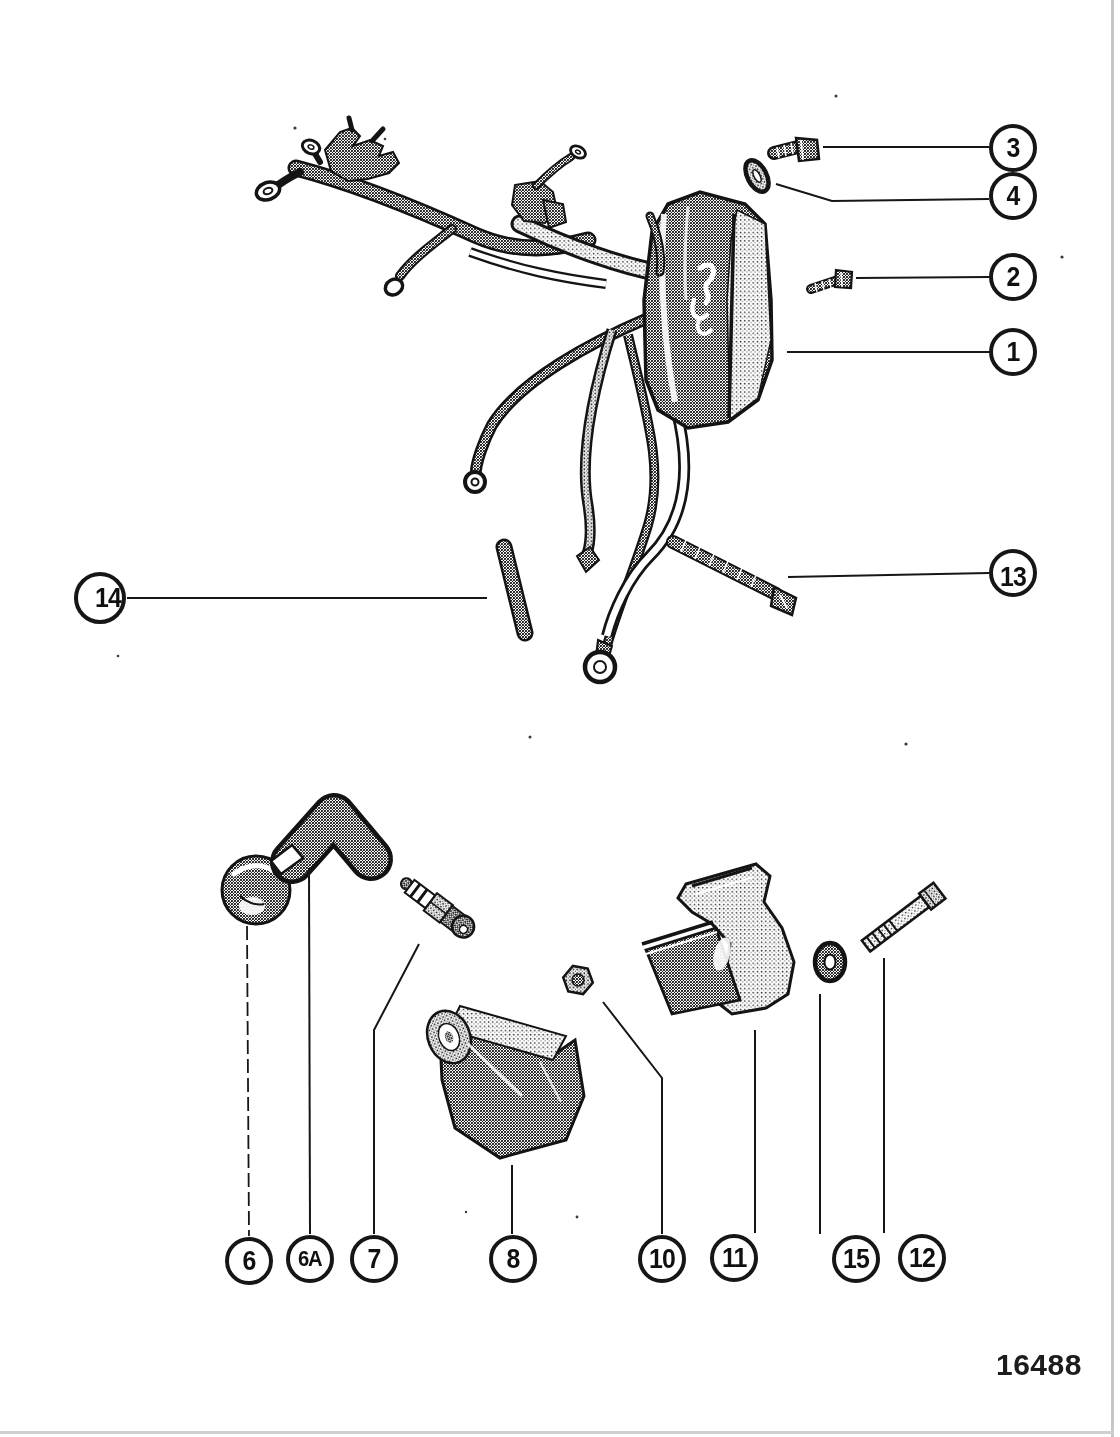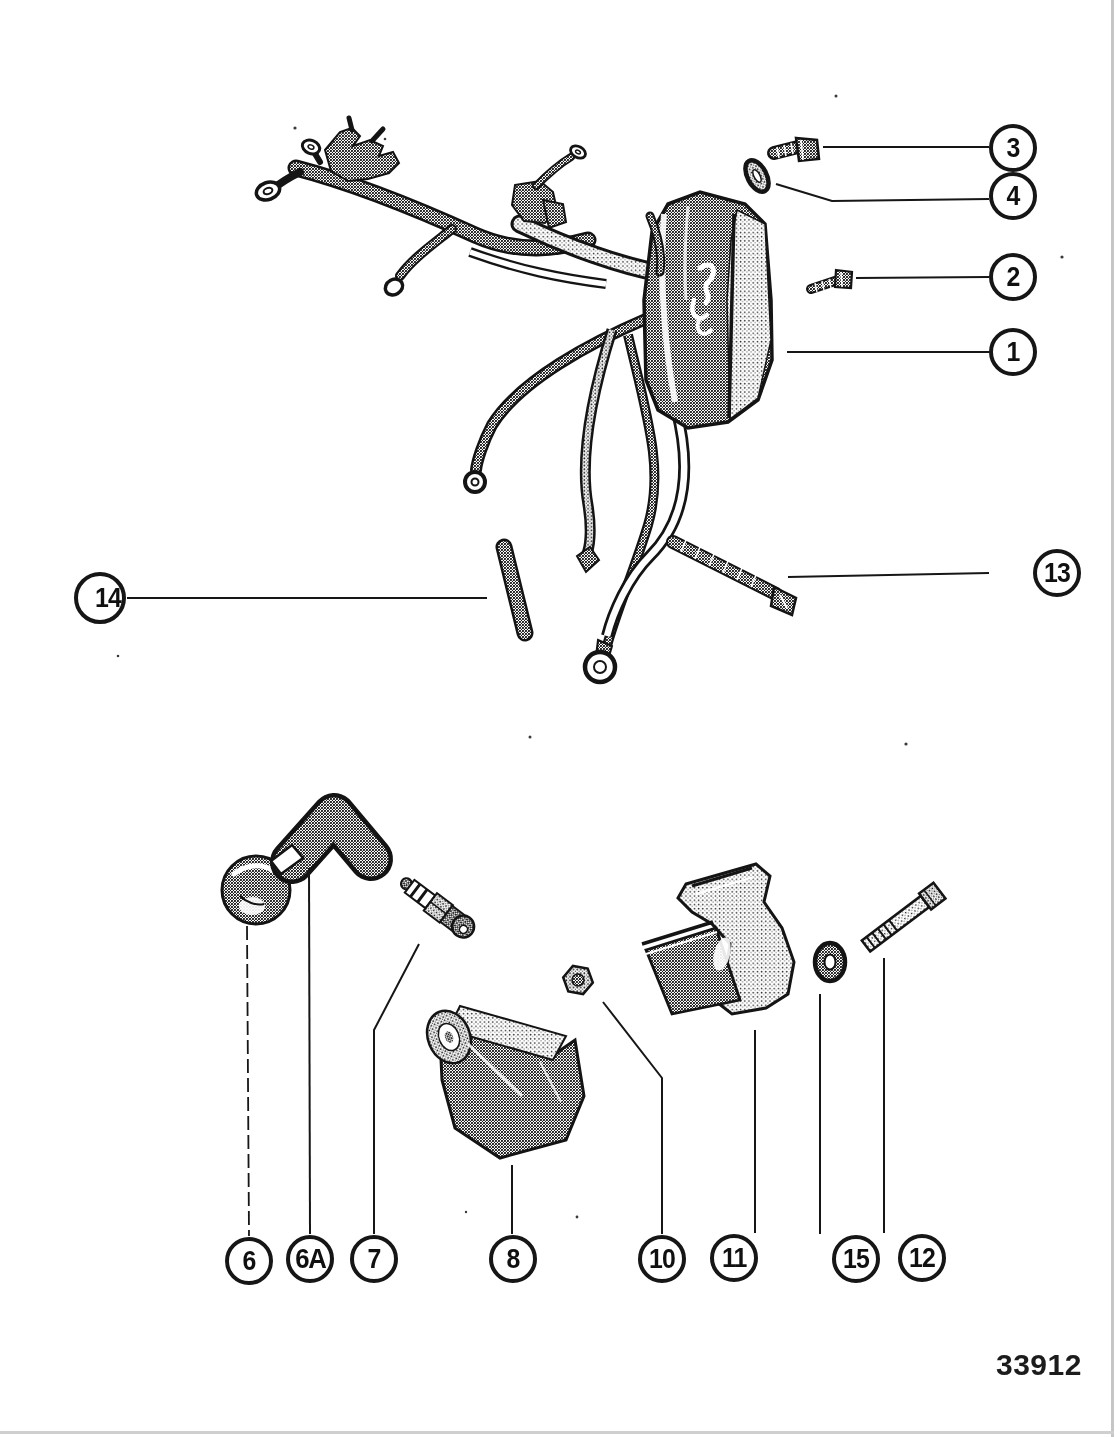--- a/index.html
+++ b/index.html
@@ -10,21 +10,21 @@
   .art{position:absolute;left:0;top:0;width:1120px;height:1437px;}
   .callout{
     position:absolute;box-sizing:border-box;width:48px;height:48px;
     border:4px solid #161616;border-radius:50%;background:#fff;
     display:flex;align-items:center;justify-content:center;
     font-weight:bold;font-size:27px;color:#101010;letter-spacing:-1px;
     z-index:5;
   }
   .callout > span{display:inline-block;transform:scaleX(.92);}
   .callout.lg{width:52px;height:52px;}
-  .callout.wide{font-size:28px;letter-spacing:-1.5px;}
+  .callout.wide{font-size:22px;letter-spacing:-1.5px;}
   .figcode{
     position:absolute;left:996px;top:1348px;font-size:30px;font-weight:bold;
     color:#1c1c1c;letter-spacing:0.5px;z-index:5;
   }
   .edge-r{position:absolute;left:1111px;top:0;width:3px;height:1437px;background:#c6c6c6;}
   .edge-b{position:absolute;left:0;top:1431px;width:1114px;height:3px;background:#cfcfcf;}
 </style>
 </head>
 <body>
 
@@ -247,21 +247,21 @@
     </div>
   <div class="callout" style="left:989px;top:172px;">
       <span>4</span>
     </div>
   <div class="callout" style="left:989px;top:253px;">
       <span>2</span>
     </div>
   <div class="callout" style="left:989px;top:328px;">
       <span>1</span>
     </div>
-  <div class="callout" style="left:1033px;top:549px;">
+  <div class="callout" style="left:989px;top:549px;align-items:flex-end;">
       <span>13</span>
     </div>
   <div class="callout lg" style="left:74px;top:572px;justify-content:flex-end;">
       <span>14</span>
     </div>
   <div class="callout" style="left:225px;top:1237px;">
       <span>6</span>
     </div>
   <div class="callout wide" style="left:286px;top:1235px;">
       <span>6A</span>
@@ -278,17 +278,17 @@
   <div class="callout" style="left:710px;top:1234px;">
       <span>11</span>
     </div>
   <div class="callout" style="left:832px;top:1235px;">
       <span>15</span>
     </div>
   <div class="callout" style="left:898px;top:1234px;">
       <span>12</span>
     </div>
 
-  <div class="figcode">33912</div>
+  <div class="figcode">16488</div>
 
   <div class="edge-r"></div>
   <div class="edge-b"></div>
 </div>
 
 </body></html>

